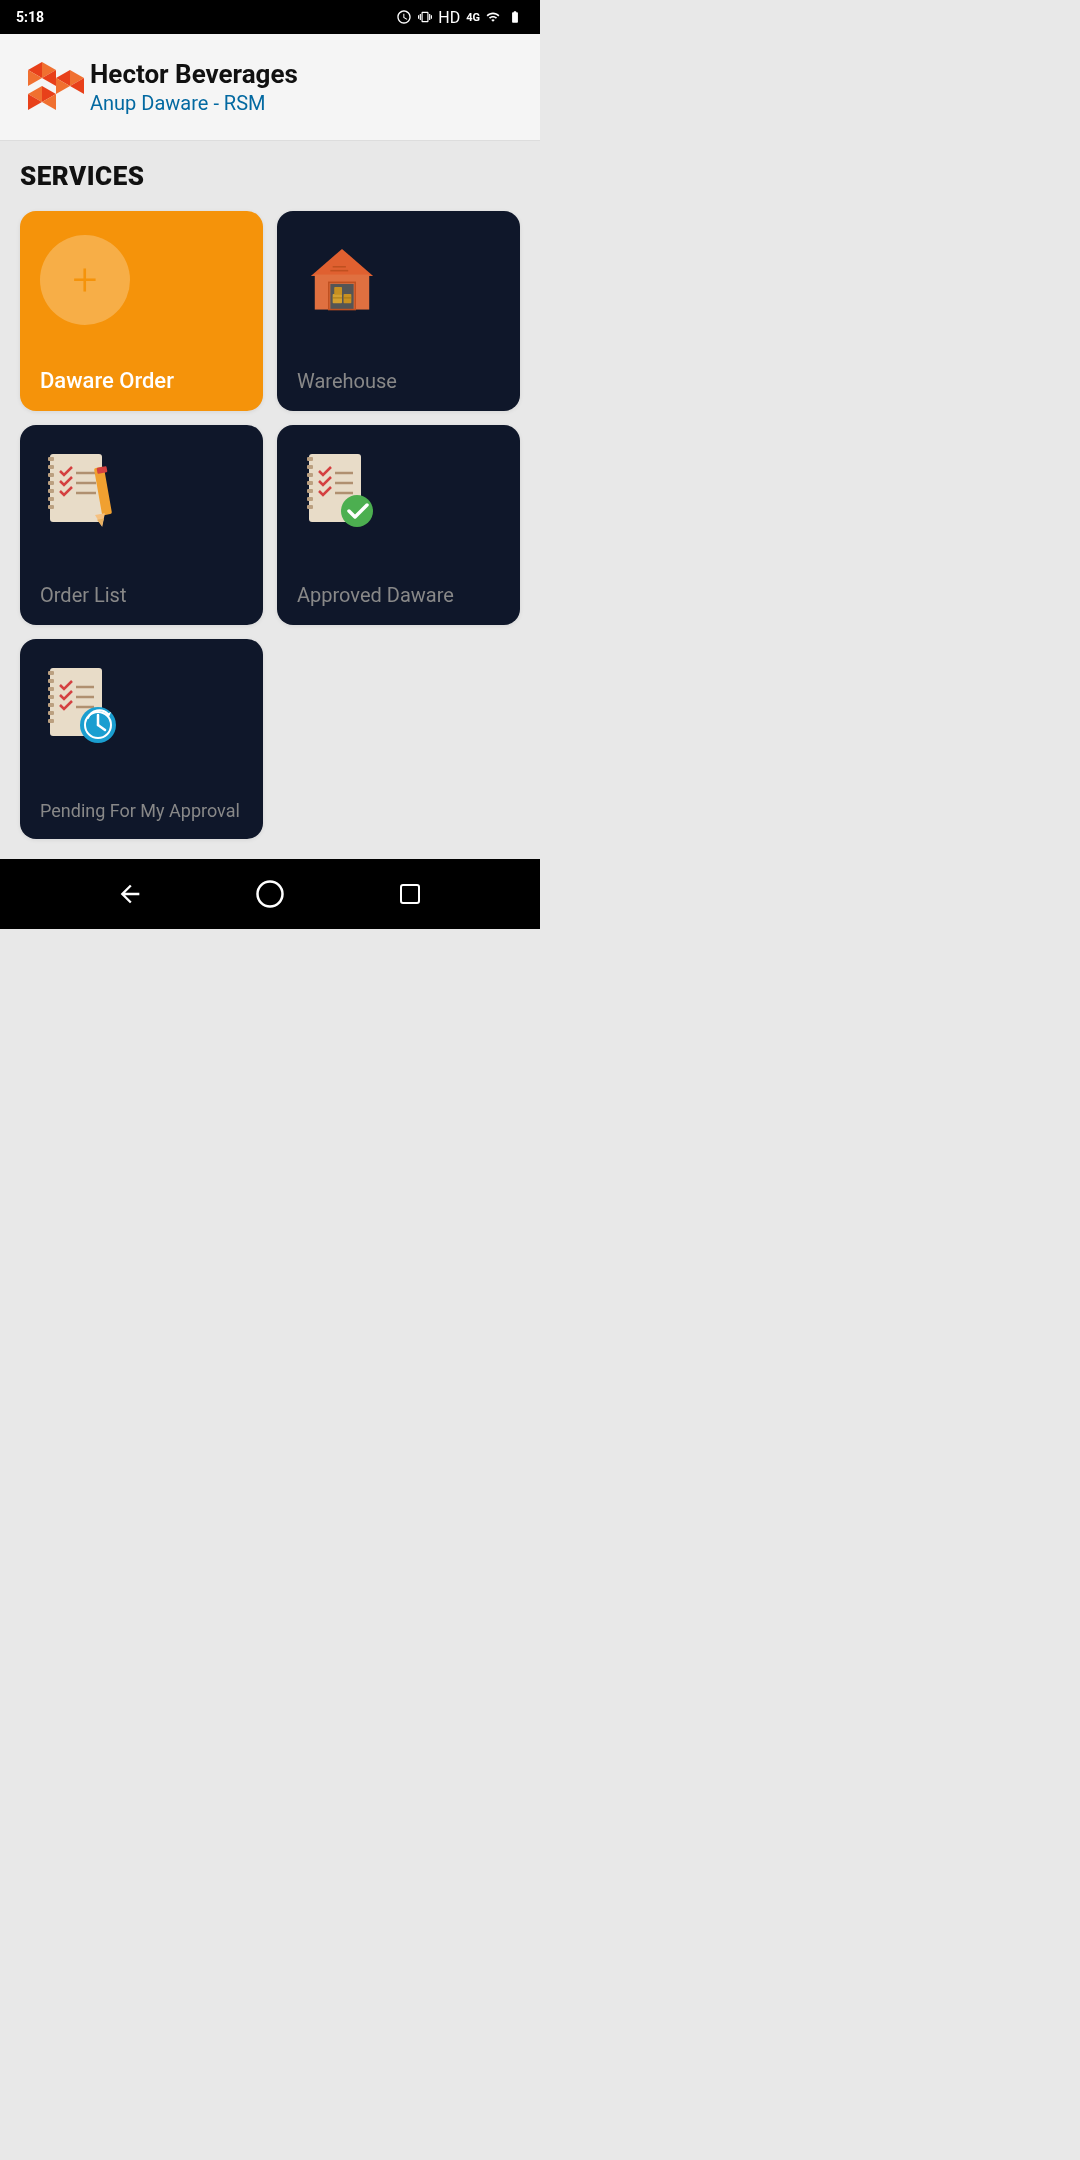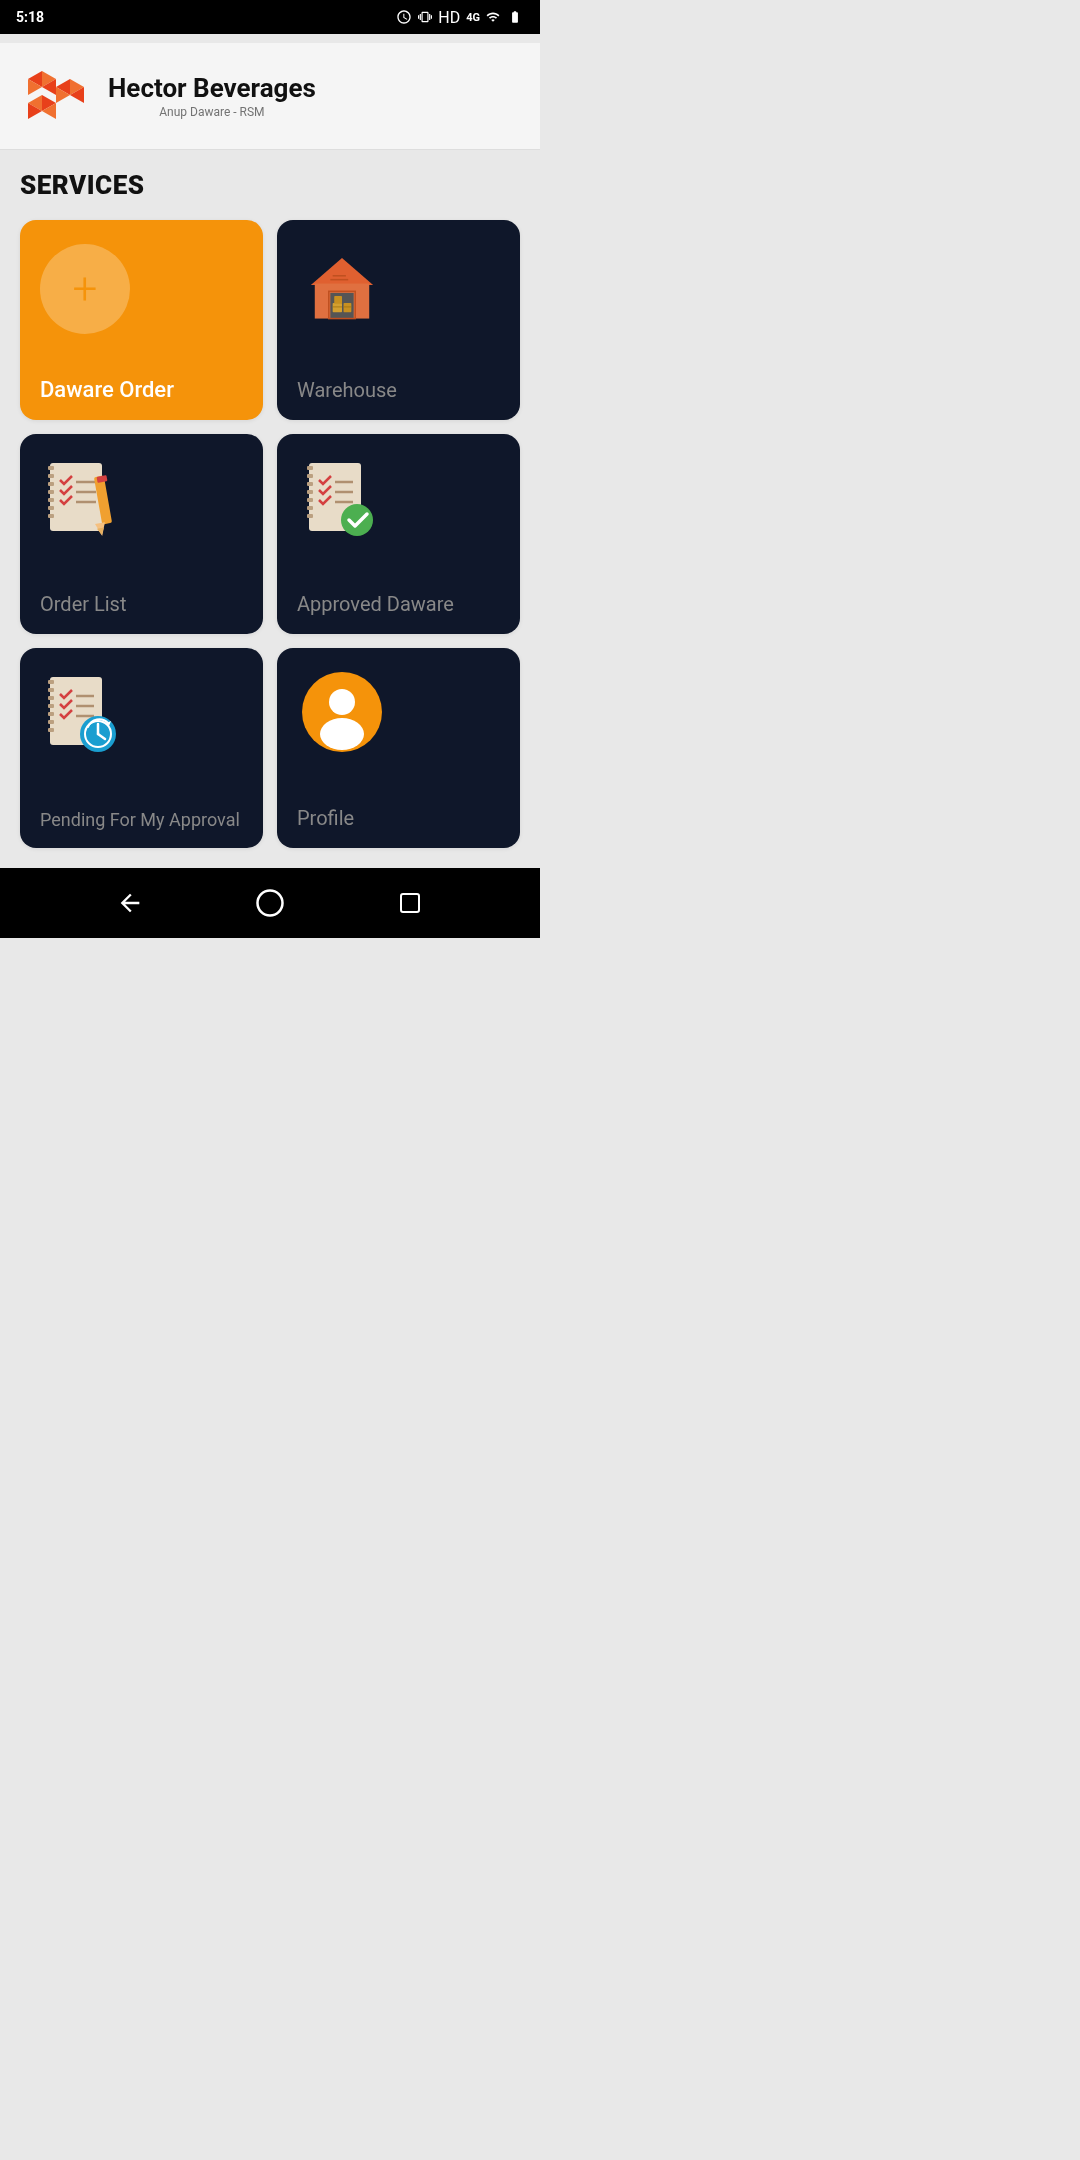--- a/index.html
+++ b/index.html
@@ -31,39 +31,36 @@
       gap: 6px;
       font-size: 12px;
     }
 
     
     .header {
       background: #f5f5f5;
       display: flex;
       align-items: center;
       padding: 18px 20px;
-      gap: 18px;
       border-bottom: 1px solid #ddd;
-      margin-top: 9px;
     }
     .logo {
       width: 70px;
       height: 70px;
       flex-shrink: 0;
     }
     .header-text .company-name {
       font-size: 26px;
       font-weight: bold;
       color: #111;
     }
     .header-text .user-name {
-      font-size: 12px;
-      color: #737373;
+      font-size: 20px;
+      color: #0369a1;
       margin-top: 2px;
-      text-align: center;
     }
 
     
     .services-title {
       padding: 20px 20px 10px 20px;
       font-size: 26px;
       font-weight: 900;
       color: #111;
       letter-spacing: 0.5px;
     }
@@ -331,33 +328,20 @@
         <line x1="58" y1="52" x2="58" y2="62" stroke="white" stroke-width="2.5" stroke-linecap="round"></line>
         <line x1="58" y1="62" x2="65" y2="67" stroke="white" stroke-width="2.5" stroke-linecap="round"></line>
 
         <path d="M48,55 a12,12 0 0,1 20,-4" stroke="white" stroke-width="2" fill="none" stroke-linecap="round"></path>
         <polygon points="67,51 71,49 69,54" fill="white"></polygon>
       </svg>
     </div>
     <div class="card-label" style="font-size:18px;">Pending For My Approval</div>
   </div>
 
-  <div class="service-card">
-    <div class="card-icon">
-      <svg viewBox="0 0 90 90" width="90" height="90">
-
-        <circle cx="45" cy="40" r="40" fill="#f5930a"></circle>
-
-        <circle cx="45" cy="30" r="13" fill="white"></circle>
-
-        <ellipse cx="45" cy="62" rx="22" ry="16" fill="white"></ellipse>
-      </svg>
-    </div>
-    <div class="card-label">Profile</div>
-  </div>
 
 </div>
 
 <div class="bottom-nav">
   <div class="nav-btn">
     <svg width="28" height="28" viewBox="0 0 24 24" fill="white">
       <path d="M20 11H7.83l5.59-5.59L12 4l-8 8 8 8 1.41-1.41L7.83 13H20v-2z"></path>
     </svg>
   </div>
   <div class="nav-btn">

